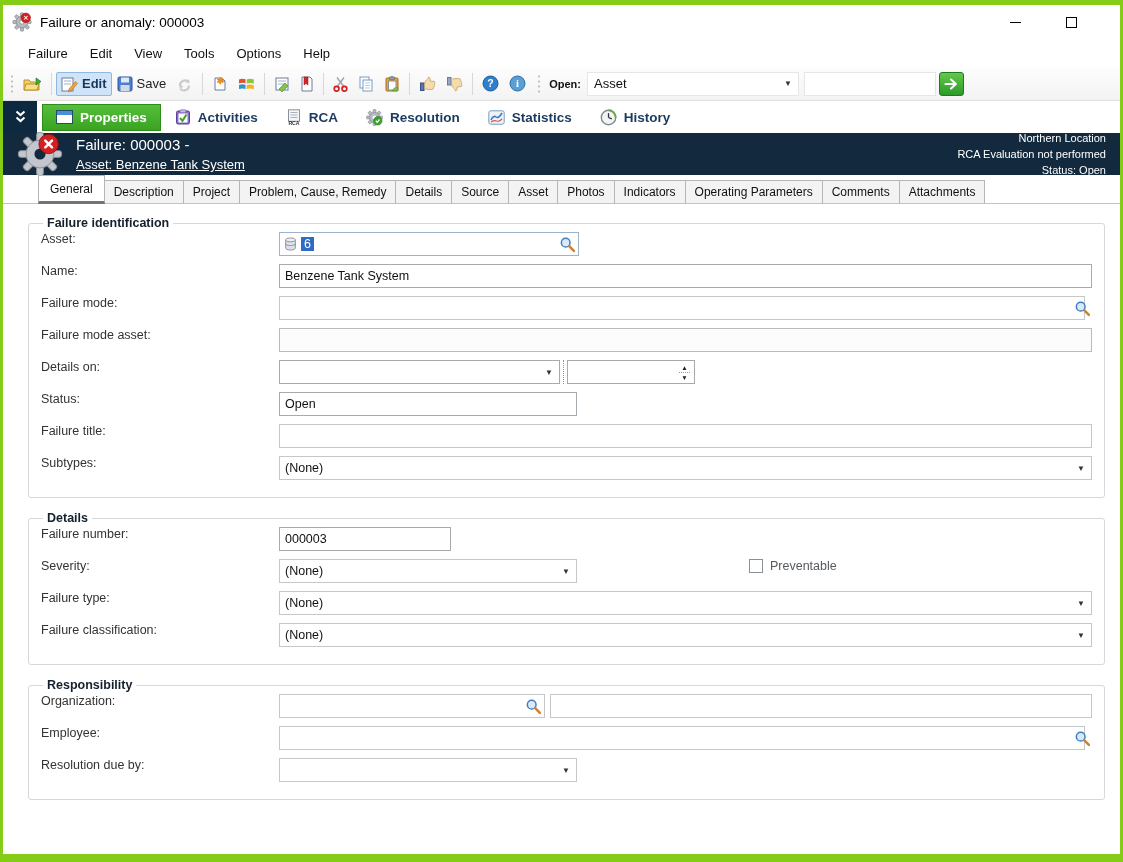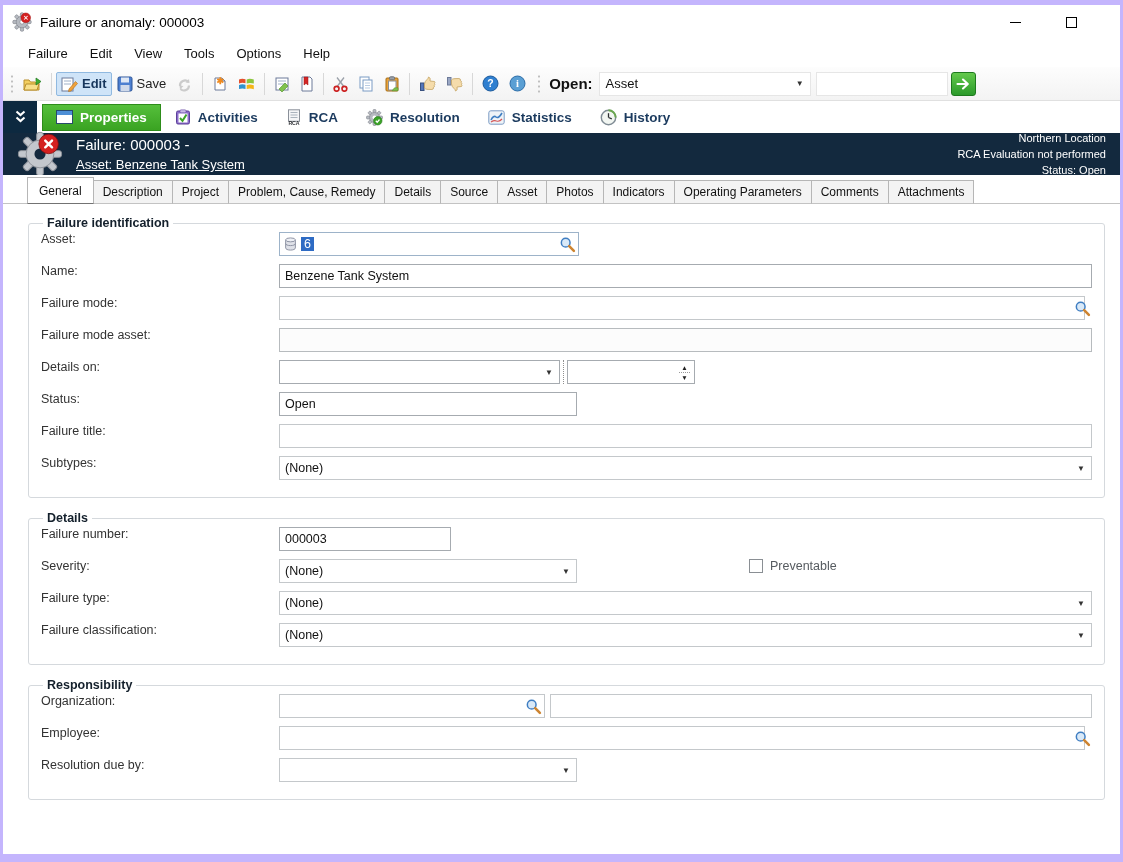--- a/index.html
+++ b/index.html
@@ -1,17 +1,17 @@
 <!DOCTYPE html>
 <html><head>
 <meta charset="utf-8">
 <style>
   * { box-sizing: border-box; margin: 0; padding: 0; }
   body { font-family: "Liberation Sans", sans-serif; }
-  .frame { width: 1123px; height: 862px; background: #c4b5fd; position: relative; overflow: hidden; }
+  .frame { width: 1123px; height: 862px; background: #84cc16; position: relative; overflow: hidden; }
   .window { position: absolute; left: 3px; top: 5px; right: 3px; bottom: 8px; background: #fff;
             display: flex; flex-direction: column; overflow: hidden; }
 
   
   .titlebar { height: 34px; background: #fff; display: flex; align-items: center; padding-left: 9px; position: relative; flex: none; }
   .titlebar .title { font-size: 13.5px; color: #000; margin-left: 8px; }
   .winctl { position: absolute; top: 0; height: 100%; display: flex; align-items: center; justify-content: center; width: 34px; }
   .winctl svg { display: block; }
   .ctl-min { right: 88px; } .ctl-max { right: 32px; } .ctl-close { right: -26px; font-size: 13px; }
 
@@ -23,21 +23,21 @@
   .toolbar { height: 34px; flex: none; display: flex; align-items: center; padding: 0 4px;
              background: linear-gradient(#fdfdfd, #f3f3f3); border-bottom: 1px solid #e0e0e0; }
   .grip { width: 5px; height: 20px; margin: 0 3px;
           background-image: radial-gradient(circle, #bfbfbf 1px, transparent 1.2px); background-size: 4px 5px; }
   .tsep { width: 1px; height: 22px; background: #d8d8d8; margin: 0 4px; }
   .tbtn { display: flex; align-items: center; gap: 4px; padding: 3px 4px; border-radius: 2px; border: 1px solid transparent; }
   .tbtn svg { display: block; }
   .tbtn.hl { background: #cfe4f8; border-color: #90b9e0; }
   .tbtn .tlabel { font-size: 13px; color: #17365c; font-weight: bold; }
   .tbtn .tlabel.plain { color: #222; font-weight: normal; }
-  .openlbl { font-size: 15px; color: #111; font-weight: bold; margin: 0 6px 0 4px; }
+  .openlbl { font-size: 11px; color: #111; font-weight: bold; margin: 0 6px 0 4px; }
   .opencombo { width: 212px; height: 24px; background: #fff; border: 1px solid #e6e6e6; display: flex; align-items: center; padding: 0 6px; }
   .opencombo .oval { flex: 1; font-size: 13px; color: #111; }
   .opencombo .arr { font-size: 8px; color: #333; }
   .gotext { width: 132px; height: 24px; background: #fff; border: 1px solid #e6e6e6; margin-left: 5px; }
   .gobtn { width: 25px; height: 24px; margin-left: 3px; border-radius: 3px; border: 1px solid #1e7a1e;
            background: linear-gradient(#63c94c, #2b9a2b); display: flex; align-items: center; justify-content: center; }
 
   
   .modulebar { height: 32px; flex: none; display: flex; align-items: center; background: #fff; }
   .collapsebox { width: 34px; height: 32px; background: #0d2940; display: flex; align-items: center; justify-content: center; flex: none; }
@@ -52,21 +52,21 @@
   .header .htext { margin-left: 13px; color: #fff; }
   .header .h1 { font-size: 15px; margin-bottom: 4px; }
   .header .h2 { font-size: 13px; text-decoration: underline; }
   .header .hright { margin-left: auto; text-align: right; color: #fff; font-size: 11px; line-height: 16px; padding-right: 4px; }
 
   
   .tabstrip { height: 29px; flex: none; display: flex; align-items: flex-end; padding-left: 24px; background: #fff;
               border-bottom: 1px solid #c3c3c3; }
   .tab { font-size: 12px; color: #111; background: #f3f3f3; border: 1px solid #b6b6b6; border-bottom: 1px solid #c3c3c3;
          padding: 4px 9px 4px; margin-bottom: -1px; margin-left: -1px; white-space: nowrap; }
-  .tab.active { background: #fff; border-bottom: 1px solid #737373; padding: 6px 11px 5px; margin-left: 0; z-index: 2; position: relative; }
+  .tab.active { background: #fff; border-bottom: 3px solid #737373; padding: 6px 11px 5px; margin-left: 11px; z-index: 2; position: relative; }
 
   
   .content { flex: 1; background: #fff; padding: 12px 15px 0 25px; overflow: hidden; }
   fieldset { border: 1px solid #d5d9dd; border-radius: 3px; padding: 2px 12px 9px 12px; margin-bottom: 13px; }
   legend { font-size: 12.5px; font-weight: bold; color: #14202c; padding: 0 4px; margin-left: 2px; }
   .row { display: flex; align-items: flex-start; min-height: 32px; }
   .rlabel { width: 238px; flex: none; font-size: 12.5px; color: #333; }
   .fld { height: 24px; border: 1px solid #a6abb0; background: #fff; font-size: 12.5px; color: #111;
          padding: 3px 5px; display: flex; align-items: center; position: relative; }
   .fld.lt { border-color: #c4c8cb; }

